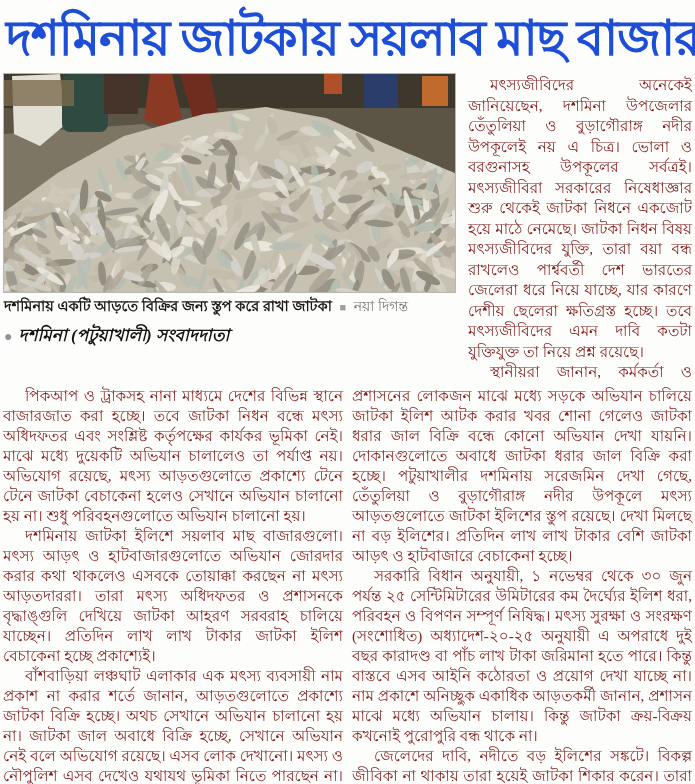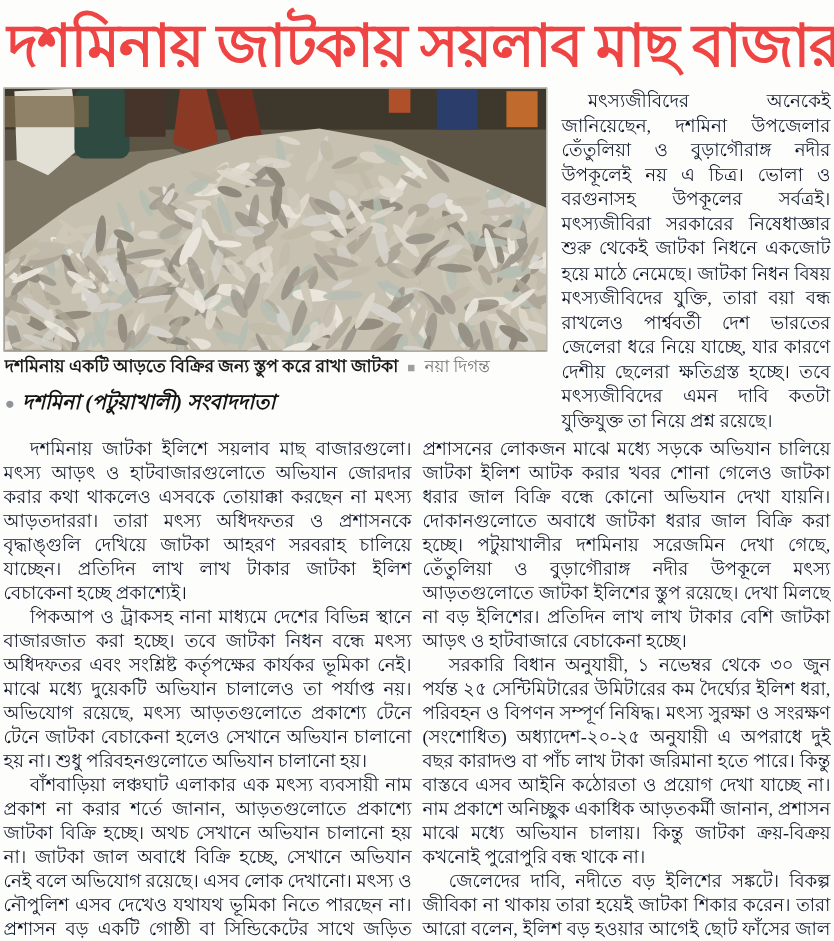--- a/index.html
+++ b/index.html
@@ -13,21 +13,21 @@
     font-family: "Liberation Serif", "DejaVu Serif", serif;
     color: #151412;
   }
   .headline {
     font-size: 49px;
     font-weight: 700;
     line-height: 1.25;
     text-align: center;
     letter-spacing: -1px;
     padding: 8px 6px 4px 6px;
-    color: #ef4444;
+    color: #1d4ed8;
     white-space: nowrap;
     overflow: hidden;
     border-radius: 10px;
   }
   .top-row { display: flex; padding: 0 3px; gap: 12px; }
   .photo-block { width: 453px; flex: 0 0 453px; }
   .photo-frame {
     width: 453px; height: 220px;
     border: 1px solid #b9b6ad;
     background: #6a6152;
@@ -58,21 +58,21 @@
     flex: 1 1 auto;
     padding-top: 2px;
   }
   .bottom-row { display: flex; padding: 3px 3px 0 3px; gap: 9px; }
   .col-left  { width: 340px; flex: 0 0 340px; }
   .col-right { flex: 1 1 auto; }
   .body-text p {
     font-size: 15.2px;
     line-height: 20px;
     text-align: justify;
-    color: #0f172a;
+    color: #7f1d1d;
     text-indent: 22px;
   }
   .body-text p.cont { text-indent: 0; }
   .col-top-right p { font-size: 15.2px; line-height: 20.5px; }
   .col-top-right p.stretch { text-align-last: justify; }
 </style>
 </head>
 <body>
 
 <div class="page">
@@ -536,29 +536,30 @@
         <span class="credit-text">নয়া দিগন্ত</span>
       </div>
 
       <div class="byline">
         <span class="bullet">●</span><span>দশমিনা (পটুয়াখালী) সংবাদদাতা</span>
       </div>
     </div>
 
     <div class="col-top-right body-text">
       <p>মৎস্যজীবিদের অনেকেই জানিয়েছেন, দশমিনা উপজেলার তেঁতুলিয়া ও বুড়াগৌরাঙ্গ নদীর উপকূলেই নয় এ চিত্র। ভোলা ও বরগুনাসহ উপকূলের সর্বত্রই। মৎস্যজীবিরা সরকারের নিষেধাজ্ঞার শুরু থেকেই জাটকা নিধনে একজোট হয়ে মাঠে নেমেছে। জাটকা নিধন বিষয় মৎস্যজীবিদের যুক্তি, তারা বয়া বন্ধ রাখলেও পার্শ্ববর্তী দেশ ভারতের জেলেরা ধরে নিয়ে যাচ্ছে, যার কারণে দেশীয় ছেলেরা ক্ষতিগ্রস্ত হচ্ছে। তবে মৎস্যজীবিদের এমন দাবি কতটা যুক্তিযুক্ত তা নিয়ে প্রশ্ন রয়েছে।</p>
+      <p class="stretch">স্থানীয়রা জানান, কর্মকর্তা ও</p>
     </div>
 
   </div>
 
   <div class="bottom-row">
 
     <div class="col-left body-text">
+      <p>পিকআপ ও ট্রাকসহ নানা মাধ্যমে দেশের বিভিন্ন স্থানে বাজারজাত করা হচ্ছে। তবে জাটকা নিধন বন্ধে মৎস্য অধিদফতর এবং সংশ্লিষ্ট কর্তৃপক্ষের কার্যকর ভূমিকা নেই। মাঝে মধ্যে দুয়েকটি অভিযান চালালেও তা পর্যাপ্ত নয়। অভিযোগ রয়েছে, মৎস্য আড়তগুলোতে প্রকাশ্যে টেনে টেনে জাটকা বেচাকেনা হলেও সেখানে অভিযান চালানো হয় না। শুধু পরিবহনগুলোতে অভিযান চালানো হয়।</p>
       <p>দশমিনায় জাটকা ইলিশে সয়লাব মাছ বাজারগুলো। মৎস্য আড়ৎ ও হাটবাজারগুলোতে অভিযান জোরদার করার কথা থাকলেও এসবকে তোয়াক্কা করছেন না মৎস্য আড়তদাররা। তারা মৎস্য অধিদফতর ও প্রশাসনকে বৃদ্ধাঙ্গুলি দেখিয়ে জাটকা আহরণ সরবরাহ চালিয়ে যাচ্ছেন। প্রতিদিন লাখ লাখ টাকার জাটকা ইলিশ বেচাকেনা হচ্ছে প্রকাশ্যেই।</p>
-      <p>পিকআপ ও ট্রাকসহ নানা মাধ্যমে দেশের বিভিন্ন স্থানে বাজারজাত করা হচ্ছে। তবে জাটকা নিধন বন্ধে মৎস্য অধিদফতর এবং সংশ্লিষ্ট কর্তৃপক্ষের কার্যকর ভূমিকা নেই। মাঝে মধ্যে দুয়েকটি অভিযান চালালেও তা পর্যাপ্ত নয়। অভিযোগ রয়েছে, মৎস্য আড়তগুলোতে প্রকাশ্যে টেনে টেনে জাটকা বেচাকেনা হলেও সেখানে অভিযান চালানো হয় না। শুধু পরিবহনগুলোতে অভিযান চালানো হয়।</p>
       <p>বাঁশবাড়িয়া লঞ্চঘাট এলাকার এক মৎস্য ব্যবসায়ী নাম প্রকাশ না করার শর্তে জানান, আড়তগুলোতে প্রকাশ্যে জাটকা বিক্রি হচ্ছে। অথচ সেখানে অভিযান চালানো হয় না। জাটকা জাল অবাধে বিক্রি হচ্ছে, সেখানে অভিযান নেই বলে অভিযোগ রয়েছে। এসব লোক দেখানো। মৎস্য ও নৌপুলিশ এসব দেখেও যথাযথ ভূমিকা নিতে পারছেন না। প্রশাসন বড় একটি গোষ্ঠী বা সিন্ডিকেটের সাথে জড়িত থাকায় জাটকা নিধন বন্ধে প্রয়োজনীয় ব্যবস্থা নিতে পারছে না বলে জানা গেছে।</p>
 
     </div>
 
     <div class="col-right body-text">
       <p class="cont">প্রশাসনের লোকজন মাঝে মধ্যে সড়কে অভিযান চালিয়ে জাটকা ইলিশ আটক করার খবর শোনা গেলেও জাটকা ধরার জাল বিক্রি বন্ধে কোনো অভিযান দেখা যায়নি। দোকানগুলোতে অবাধে জাটকা ধরার জাল বিক্রি করা হচ্ছে। পটুয়াখালীর দশমিনায় সরেজমিন দেখা গেছে, তেঁতুলিয়া ও বুড়াগৌরাঙ্গ নদীর উপকূলে মৎস্য আড়তগুলোতে জাটকা ইলিশের স্তুপ রয়েছে। দেখা মিলছে না বড় ইলিশের। প্রতিদিন লাখ লাখ টাকার বেশি জাটকা আড়ৎ ও হাটবাজারে বেচাকেনা হচ্ছে।</p>
       <p>সরকারি বিধান অনুযায়ী, ১ নভেম্বর থেকে ৩০ জুন পর্যন্ত ২৫ সেন্টিমিটারের উমিটারের কম দৈর্ঘ্যের ইলিশ ধরা, পরিবহন ও বিপণন সম্পূর্ণ নিষিদ্ধ। মৎস্য সুরক্ষা ও সংরক্ষণ (সংশোধিত) অধ্যাদেশ-২০-২৫ অনুযায়ী এ অপরাধে দুই বছর কারাদণ্ড বা পাঁচ লাখ টাকা জরিমানা হতে পারে। কিন্তু বাস্তবে এসব আইনি কঠোরতা ও প্রয়োগ দেখা যাচ্ছে না। নাম প্রকাশে অনিচ্ছুক একাধিক আড়তকর্মী জানান, প্রশাসন মাঝে মধ্যে অভিযান চালায়। কিন্তু জাটকা ক্রয়-বিক্রয় কখনোই পুরোপুরি বন্ধ থাকে না।</p>
       <p>জেলেদের দাবি, নদীতে বড় ইলিশের সঙ্কটে। বিকল্প জীবিকা না থাকায় তারা হয়েই জাটকা শিকার করেন। তারা আরো বলেন, ইলিশ বড় হওয়ার আগেই ছোট ফাঁসের জাল নিয়ে ধরে ফেলা হচ্ছে। তবে বিশেষজ্ঞদের দাবি এভাবে জাটকা নিধন অব্যাহত থাকলে ভবিষ্যতে বড় ইলিশের আকাল দেখা দিবে। এবিষয়ে উপজেলা নির্বাহী কর্মকর্তা ইবতিজা হাসান জানান, আড়ত, ট্রলার ঘাট ও বাজার ঘুরে দেখে সংশ্লিষ্টদের কঠোরভাবে সতর্ক করা হয়েছে।</p>
     </div>
 

